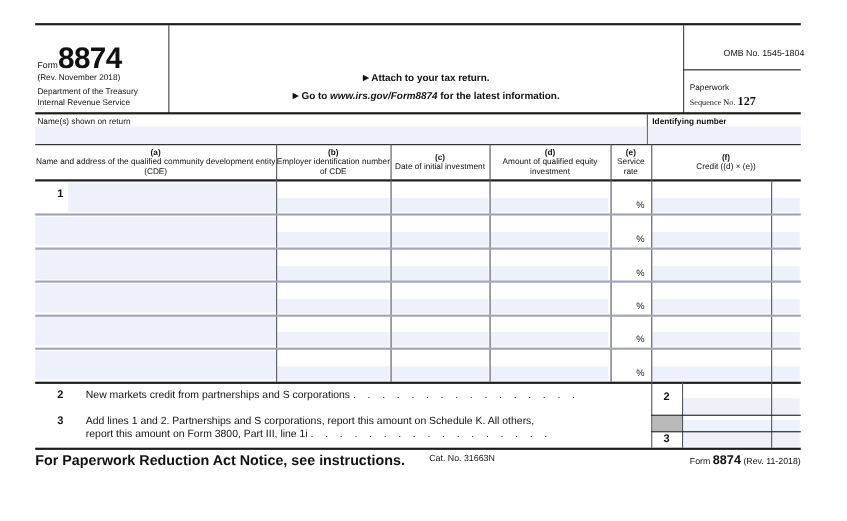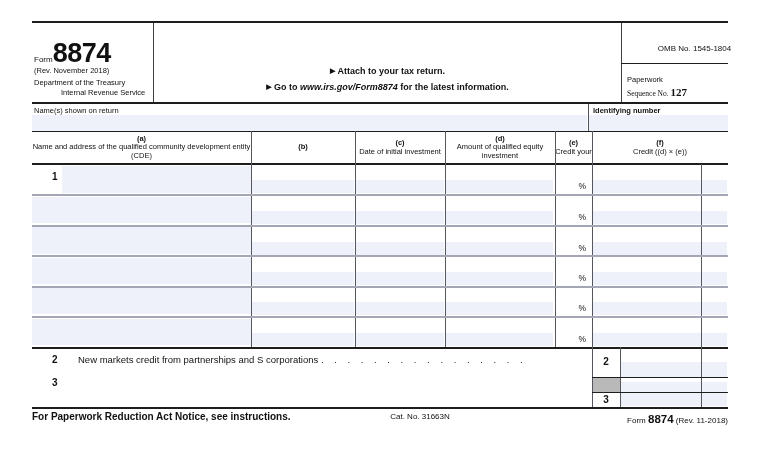--- a/index.html
+++ b/index.html
@@ -31,21 +31,21 @@
 
 <div class="page">
 
   <div class="hl" style="left:32px;top:21px;width:696px;height:2px;"></div>
 
   <div class="abs" style="left:34px;top:38px;width:118px;">
     <span class="t8">Form</span><span class="big-num">8874</span>
   </div>
   <div class="abs t75" style="left:34px;top:66px;">(Rev. November 2018)</div>
   <div class="abs t75" style="left:34px;top:78px;">Department of the Treasury</div>
-  <div class="abs t75" style="left:34px;top:88px;margin-left:27px;">Internal Revenue Service</div>
+  <div class="abs t75" style="left:34px;top:88px;">Internal Revenue Service</div>
 
   <div class="vl" style="left:153px;top:23px;height:80px;"></div>
 
   <div class="abs t9b" style="left:154px;top:66px;width:467px;text-align:center;">
     <span class="arrow">▶</span><span> Attach to your tax return.</span>
   </div>
   <div class="abs t9b" style="left:154px;top:82px;width:467px;text-align:center;">
     <span class="arrow">▶</span><span> Go to </span><span style="font-style:italic;">www.irs.gov/Form8874</span><span> for the latest information.</span>
   </div>
 
@@ -66,32 +66,33 @@
   <div class="field" style="left:589px;top:115px;width:139px;height:16px;"></div>
 
   <div class="hl" style="left:32px;top:131px;width:696px;height:1px;"></div>
 
   <div class="hdr-cell" style="left:32px;top:132px;width:219px;height:31px;">
     <b>(a)</b>
     <span>Name and address of the qualified community development entity (CDE)</span>
   </div>
   <div class="hdr-cell" style="left:251px;top:132px;width:104px;height:31px;">
     <b>(b)</b>
+    <span>Employer identification number of CDE</span>
   </div>
   <div class="hdr-cell" style="left:355px;top:132px;width:90px;height:31px;">
     <b>(c)</b>
     <span>Date of initial investment</span>
   </div>
   <div class="hdr-cell" style="left:445px;top:132px;width:110px;height:31px;">
     <b>(d)</b>
     <span>Amount of qualified equity investment</span>
   </div>
   <div class="hdr-cell" style="left:555px;top:132px;width:37px;height:31px;">
     <b>(e)</b>
-    <span>Credit your</span>
+    <span>Service rate</span>
   </div>
   <div class="hdr-cell" style="left:592px;top:132px;width:136px;height:31px;">
     <b>(f)</b>
     <span>Credit ((d) × (e))</span>
   </div>
 
   <div class="hl" style="left:32px;top:163px;width:696px;height:2px;"></div>
 
   <div class="gutter-num" style="left:52px;top:171px;">1</div>
   <div class="field" style="left:62px;top:166px;width:189px;height:27px;"></div>
@@ -152,31 +153,36 @@
 
   <div class="gutter-num" style="left:52px;top:354px;">2</div>
   <div class="abs t95" style="left:78px;top:354px;width:510px;">
     <span>New markets credit from partnerships and S corporations</span>
     <span class="dots">. . . . . . . . . . . . . . . .</span>
   </div>
   <div class="box-num" style="left:592px;top:356px;">2</div>
   <div class="field" style="left:621px;top:362px;width:106px;height:15px;"></div>
 
   <div class="gutter-num" style="left:52px;top:377px;">3</div>
+  <div class="abs t95" style="left:78px;top:377px;width:512px;">
+    <span>Add lines 1 and 2. Partnerships and S corporations, report this amount on Schedule K. All others,</span><br>
+    <span>report this amount on Form 3800, Part III, line 1i</span>
+    <span class="dots">. . . . . . . . . . . . . . . . .</span>
+  </div>
   <div style="position:absolute;left:593px;top:378px;width:27px;height:14px;background:#b9b9b9;"></div>
   <div class="box-num" style="left:592px;top:394px;">3</div>
   <div class="field" style="left:621px;top:382px;width:106px;height:24px;"></div>
 
   <div class="vl thin" style="left:592px;top:347px;height:60px;"></div>
   <div class="vl thin" style="left:620px;top:347px;height:60px;"></div>
   <div class="vl thin" style="left:701px;top:347px;height:60px;"></div>
   <div class="hl" style="left:592px;top:377px;width:136px;height:1px;"></div>
   <div class="hl" style="left:592px;top:392px;width:136px;height:1px;"></div>
 
   <div class="hl" style="left:32px;top:407px;width:696px;height:2px;"></div>
 
-  <div class="abs" style="left:32px;top:411px;font-size:10px;font-weight:bold;">For Paperwork Reduction Act Notice, see instructions.</div>
+  <div class="abs" style="left:32px;top:411px;font-size:13px;font-weight:bold;">For Paperwork Reduction Act Notice, see instructions.</div>
   <div class="abs t8" style="left:360px;top:412px;width:120px;text-align:center;">Cat. No. 31663N</div>
   <div class="abs" style="left:528px;top:409px;width:200px;text-align:right;">
     <span class="t8">Form </span><span style="font-size:11.5px;font-weight:bold;">8874</span><span class="t8"> (Rev. 11-2018)</span>
   </div>
 
 </div>
 
 </body></html>

